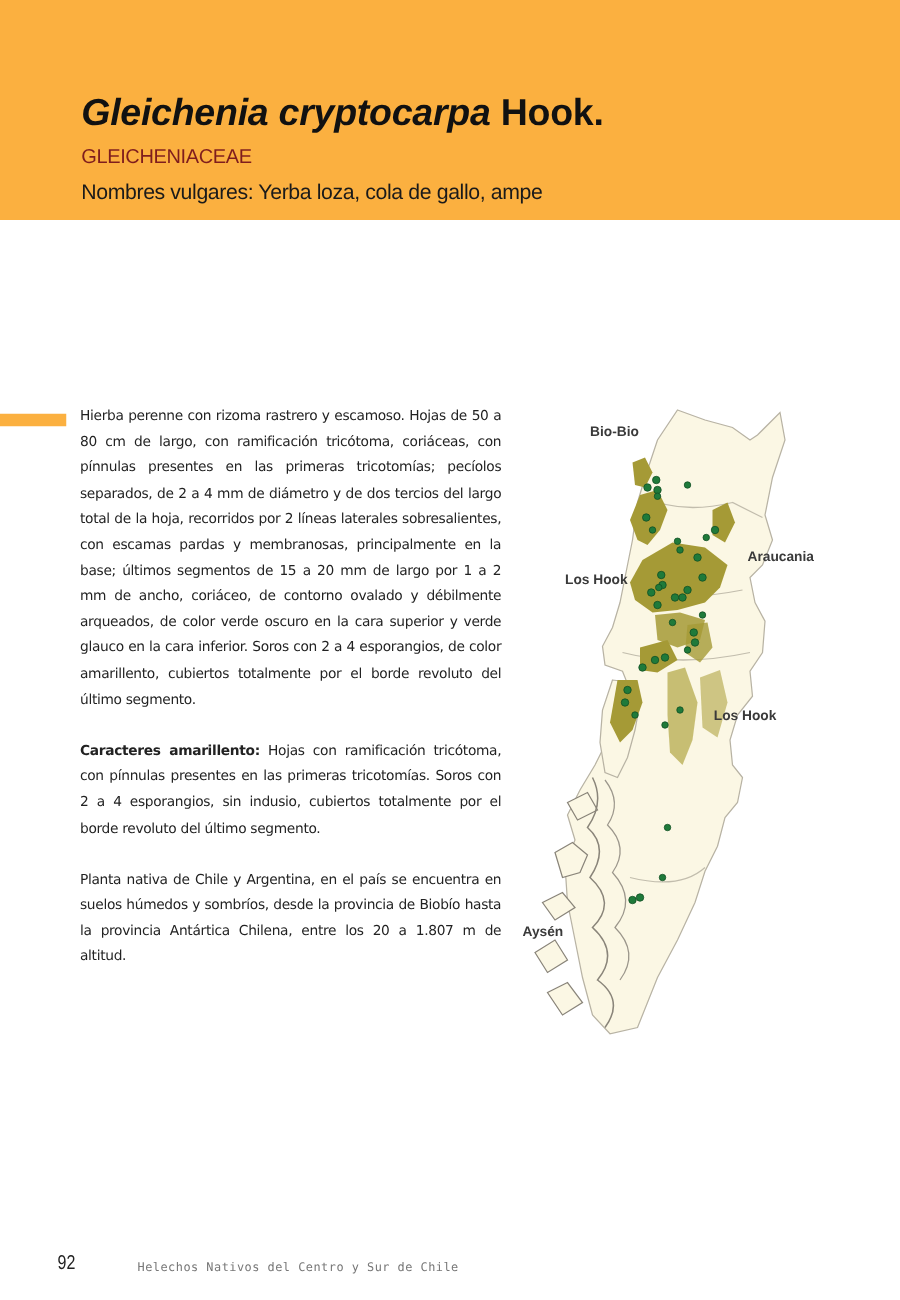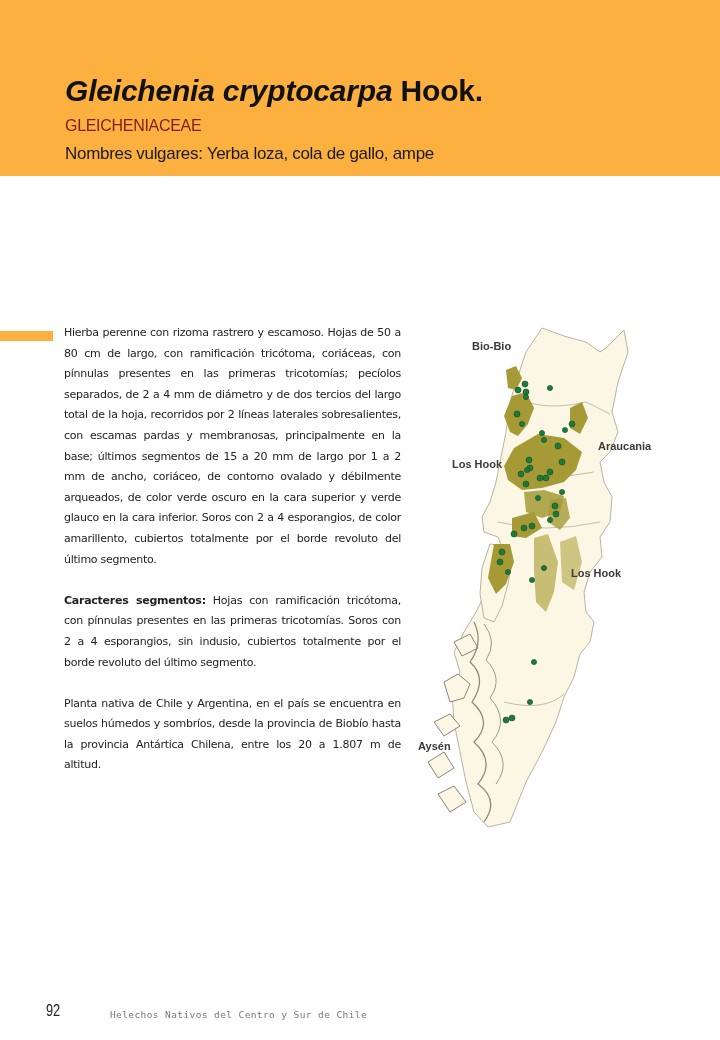--- a/index.html
+++ b/index.html
@@ -62,21 +62,21 @@
 <div class="header">
   <h1 class="title"><span class="sci">Gleichenia cryptocarpa</span> <span>Hook.</span></h1>
   <div class="family">GLEICHENIACEAE</div>
   <div class="vulgar">Nombres vulgares: Yerba loza, cola de gallo, ampe</div>
 </div>
 
 <div class="marker"></div>
 
 <div class="body-text">
   <p>Hierba perenne con rizoma rastrero y esca­moso. Hojas de 50 a 80 cm de largo, con ra­mificación tricótoma, coriáceas, con pínnulas presentes en las primeras tricotomías; pecíolos separados, de 2 a 4 mm de diámetro y de dos tercios del largo total de la hoja, recorridos por 2 líneas laterales sobresalientes, con escamas pardas y membranosas, principalmente en la base; últimos segmentos de 15 a 20 mm de largo por 1 a 2 mm de ancho, coriáceo, de con­torno ovalado y débilmente arqueados, de color verde oscuro en la cara superior y verde glauco en la cara inferior. Soros con 2 a 4 esporangios, de color amarillento, cubiertos totalmente por el borde revoluto del último segmento.</p>
-  <p><b>Caracteres segmentos:</b><span> Hojas con ramifica­ción tricótoma, con pínnulas presentes en las primeras tricotomías. Soros con 2 a 4 esporan­gios, sin indusio, cubiertos totalmente por el borde revoluto del último segmento.</span></p>
+  <p><b>Caracteres amarillento:</b><span> Hojas con ramifica­ción tricótoma, con pínnulas presentes en las primeras tricotomías. Soros con 2 a 4 esporan­gios, sin indusio, cubiertos totalmente por el borde revoluto del último segmento.</span></p>
   <p>Planta nativa de Chile y Argentina, en el país se encuentra en suelos húmedos y sombríos, desde la provincia de Biobío hasta la provin­cia Antártica Chilena, entre los 20 a 1.807 m de altitud.</p>
 </div>
 
 <div class="map">
   <svg width="222" height="510" viewBox="0 0 222 510">
 
     <path d="M128,6 L150,14 L172,20 L186,30 L192,26 L210,8 L214,30 L204,60 L198,90 L204,110 L196,130 L186,140 L190,160 L198,175 L196,200 L186,215 L188,235 L176,250 L170,270 L172,290 L180,300 L176,320 L166,332 L160,355 L150,375 L142,400 L128,430 L112,460 L96,500 L74,505 L60,490 L52,460 L46,430 L40,400 L38,370 L46,350 L40,330 L50,310 L62,290 L72,270 L84,250 L90,230 L84,215 L70,210 L68,195 L76,180 L82,160 L86,140 L92,110 L96,80 L102,60 L112,30 Z" fill="#fbf7e4" stroke="#b8b3a4" stroke-width="1"></path>
 
     <path d="M76,222 L92,224 L98,240 L94,262 L88,284 L80,300 L70,296 L66,272 L68,246 Z" fill="#fbf7e4" stroke="#b8b3a4" stroke-width="1"></path>
 

